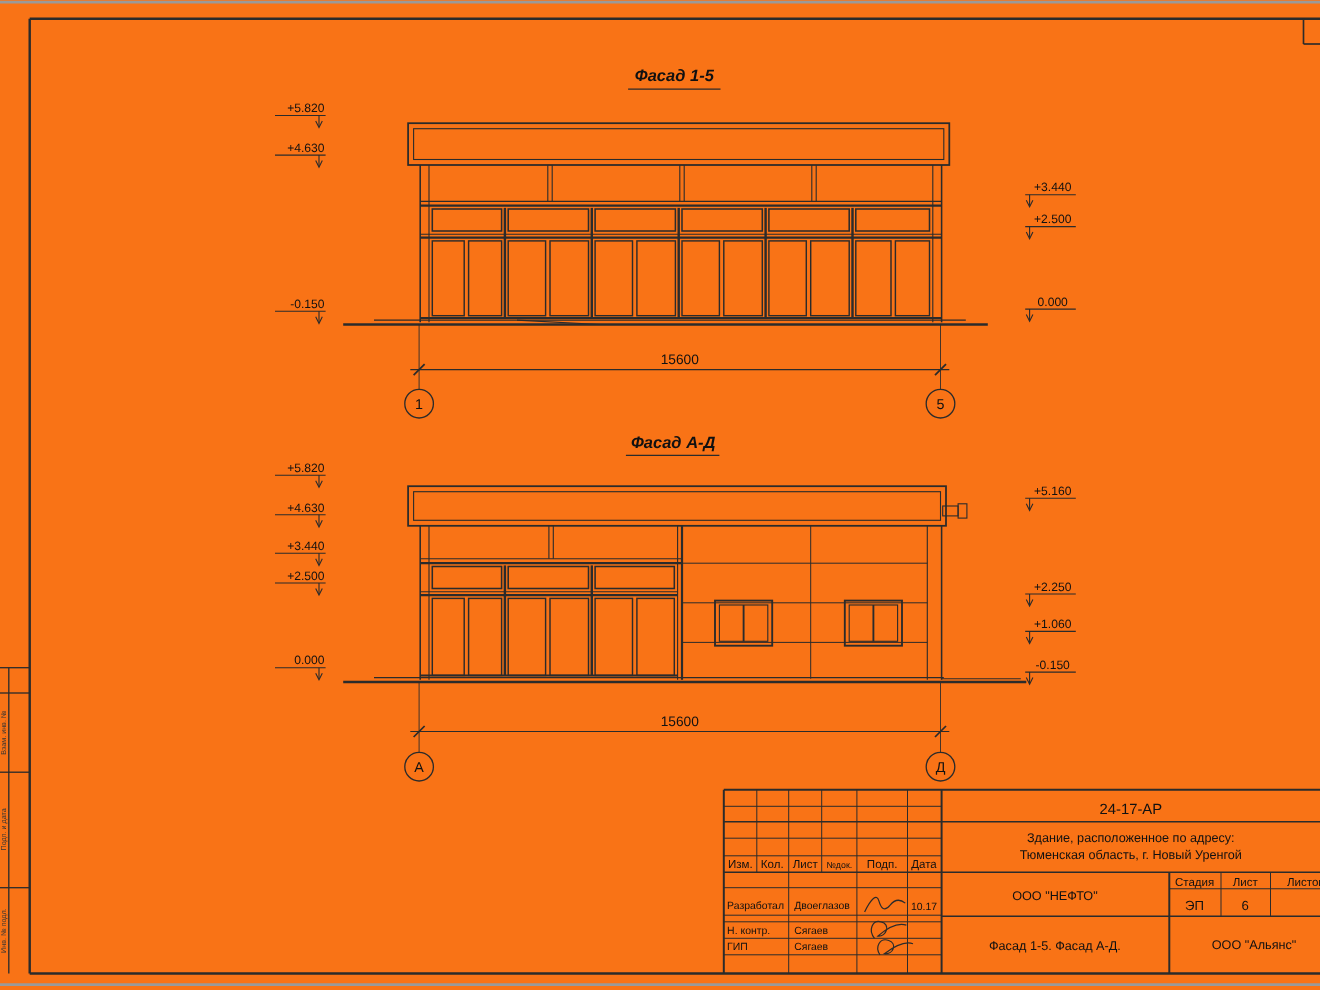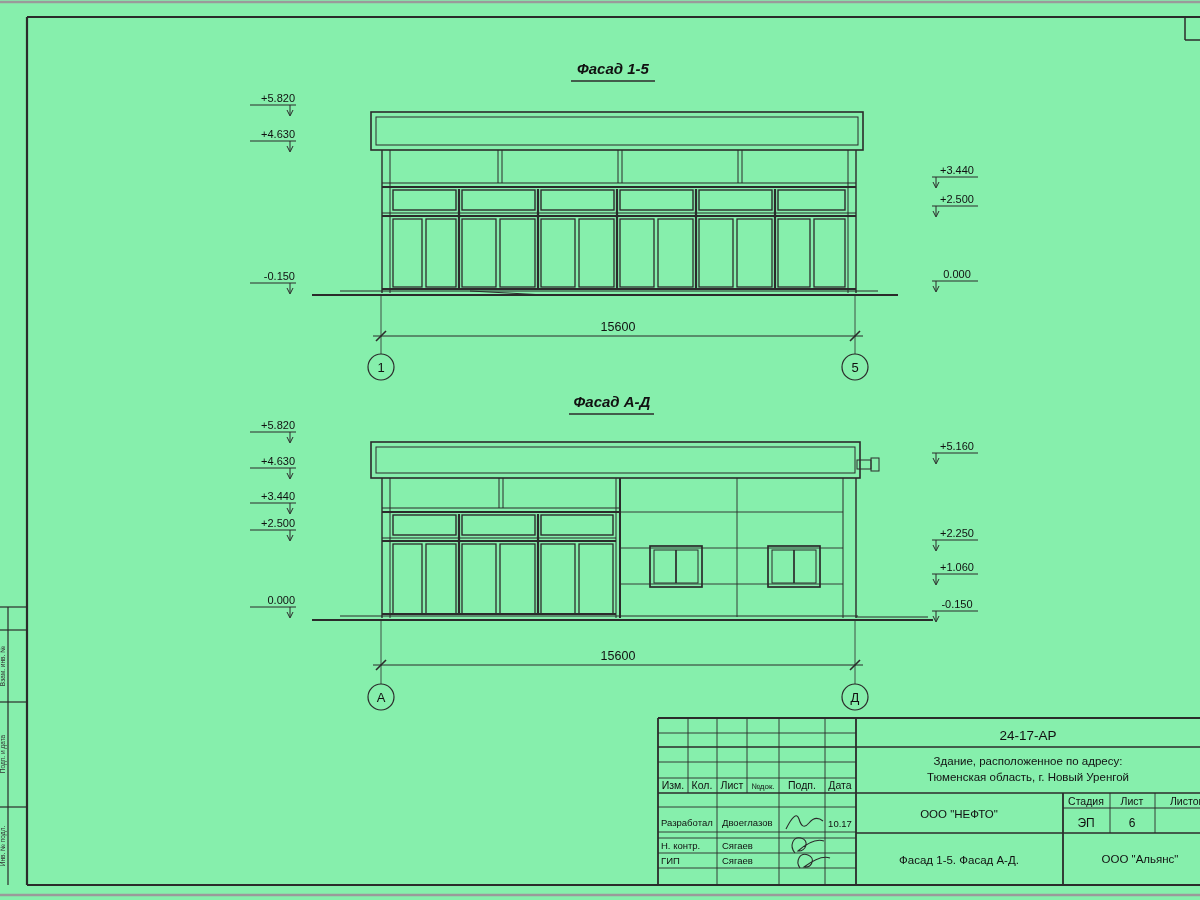--- a/index.html
+++ b/index.html
@@ -1,16 +1,16 @@
 <!DOCTYPE html>
 <html><head>
 <meta charset="utf-8">
 <style>
   html,body{margin:0;padding:0;background:#ffffff;}
-  .sheet{position:relative;width:1200px;height:900px;background:#86efac;overflow:hidden;
+  .sheet{position:relative;width:1200px;height:900px;background:#f97316;overflow:hidden;
          font-family:"Liberation Sans", sans-serif;}
   svg{position:absolute;left:0;top:0;}
   svg text{fill:#111;stroke:none;font-family:"Liberation Sans", sans-serif;}
   .ftitle{font-size:15px;font-style:italic;font-weight:bold;}
   .mark{font-size:11px;}
   .dim{font-size:12.5px;}
   .axis{font-size:13px;}
   .tb-h{font-size:10.5px;}
   .tb-hs{font-size:8px;}
   .tb-s{font-size:9.5px;}

